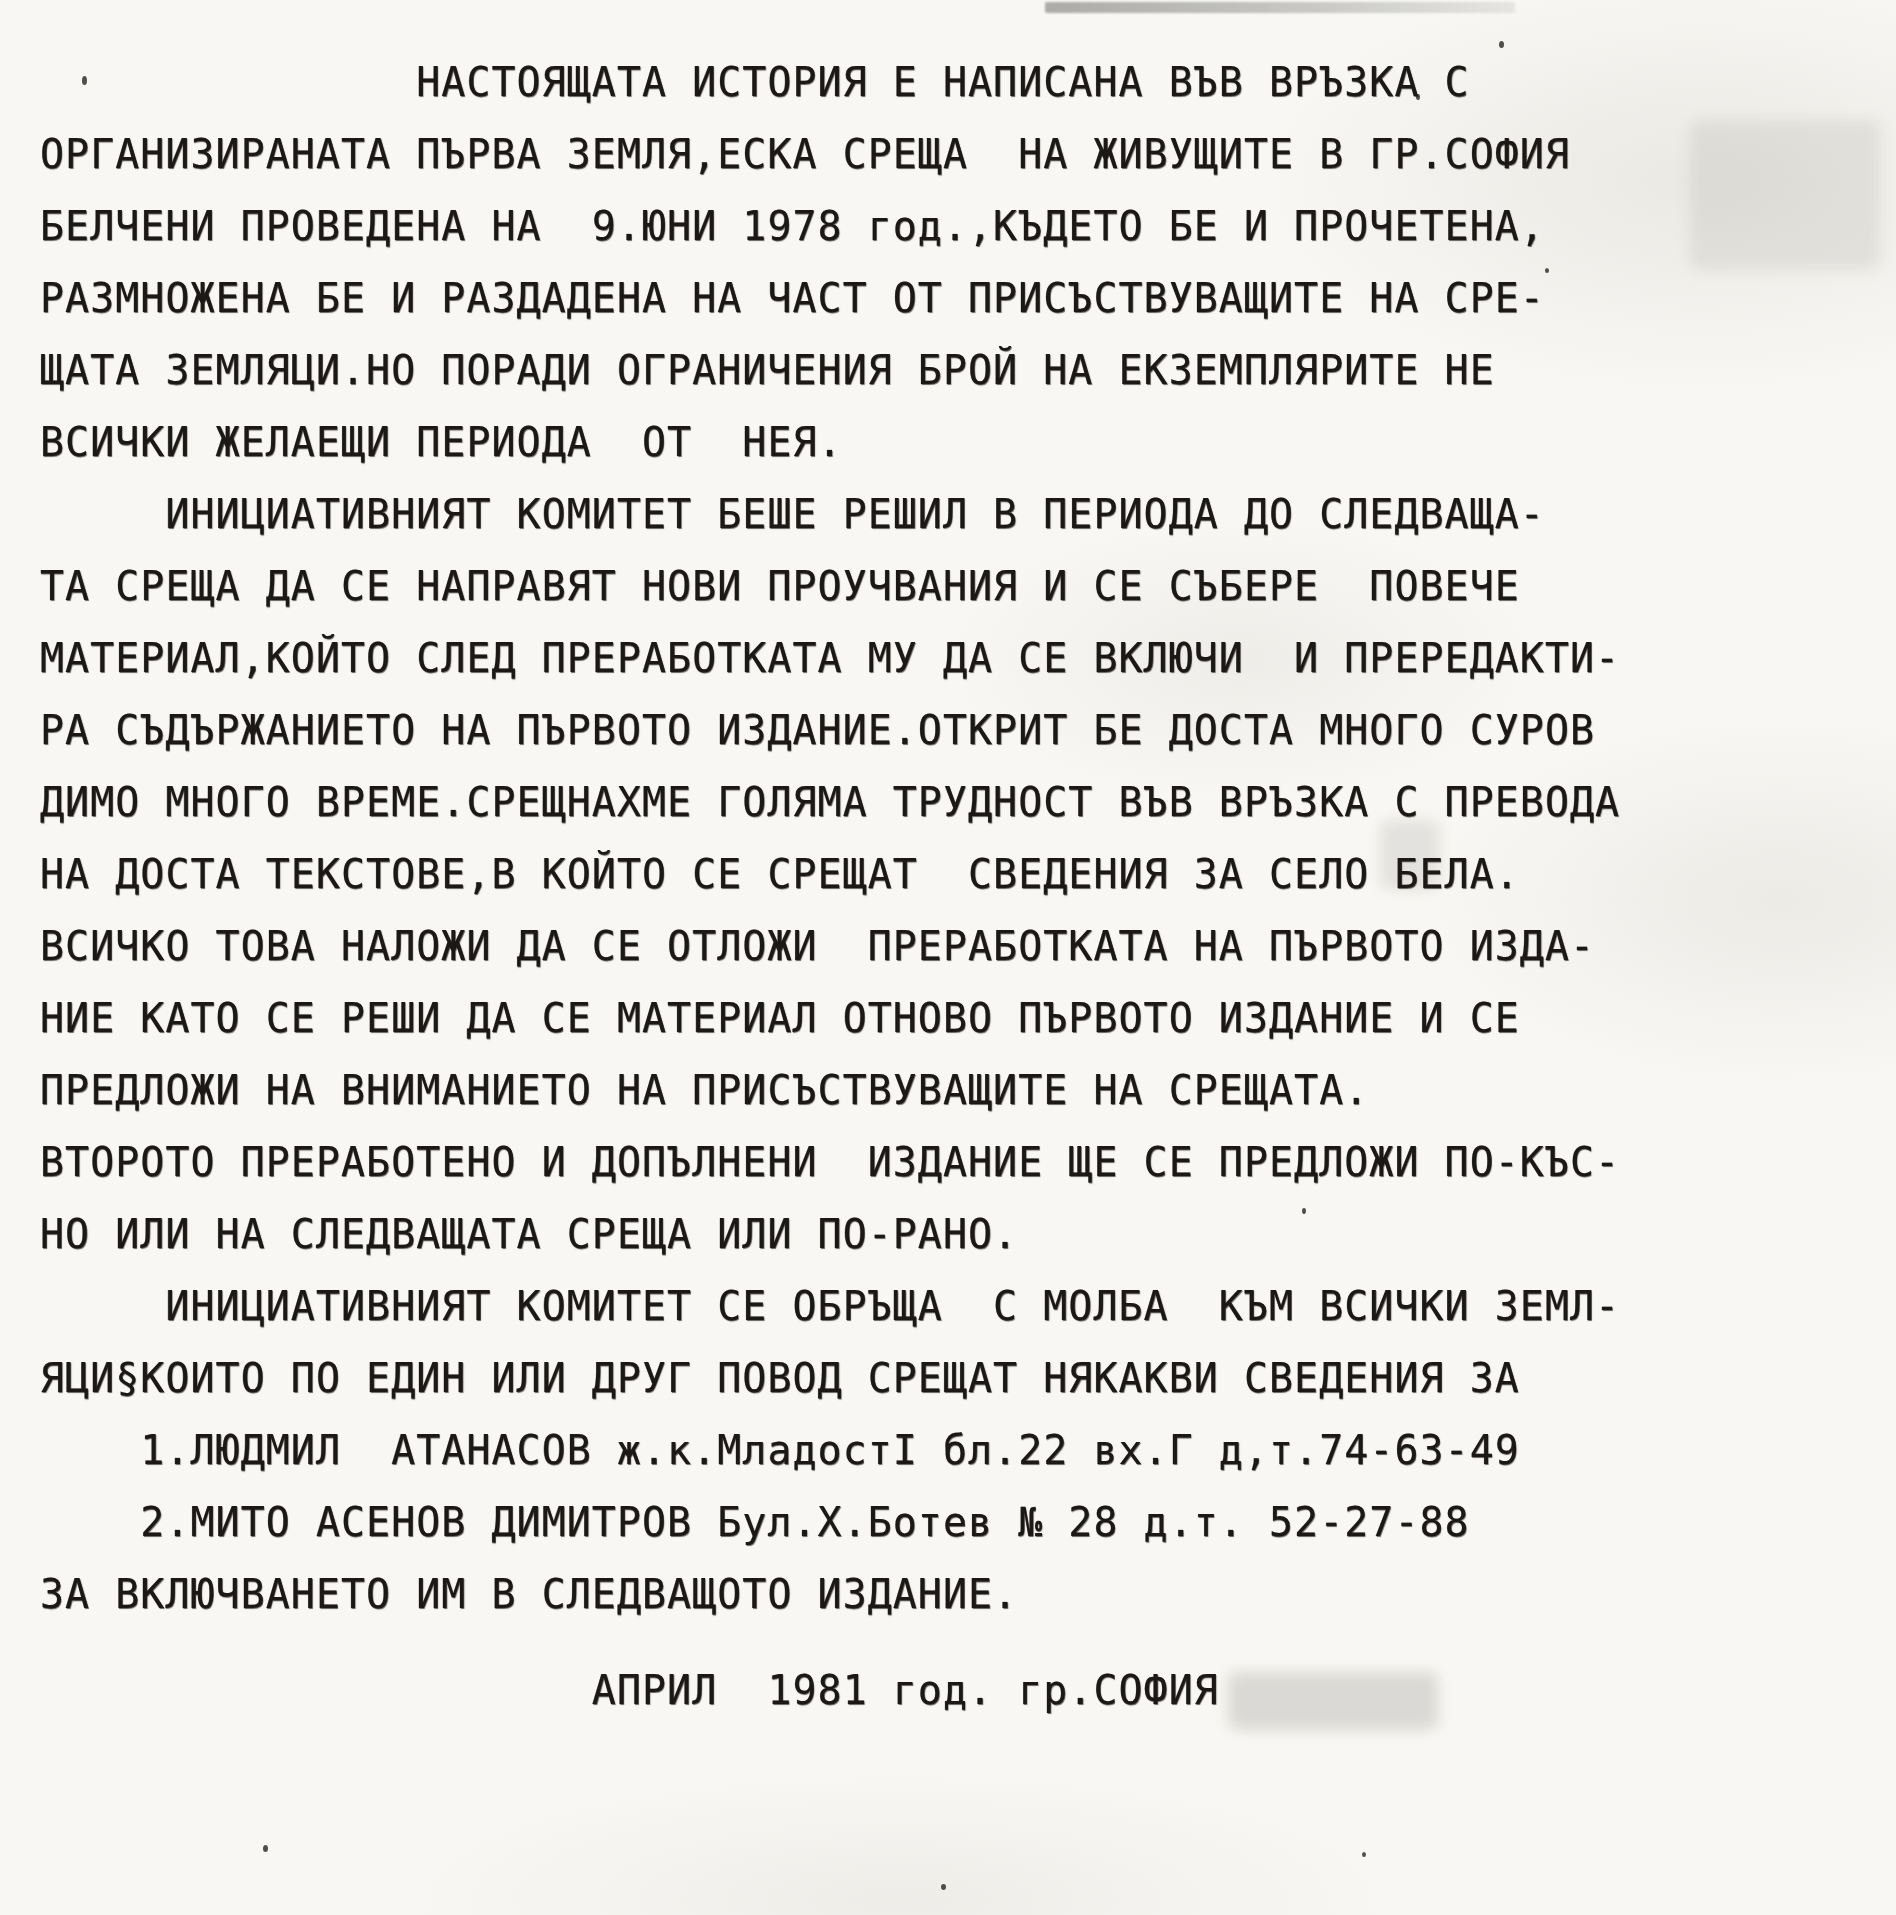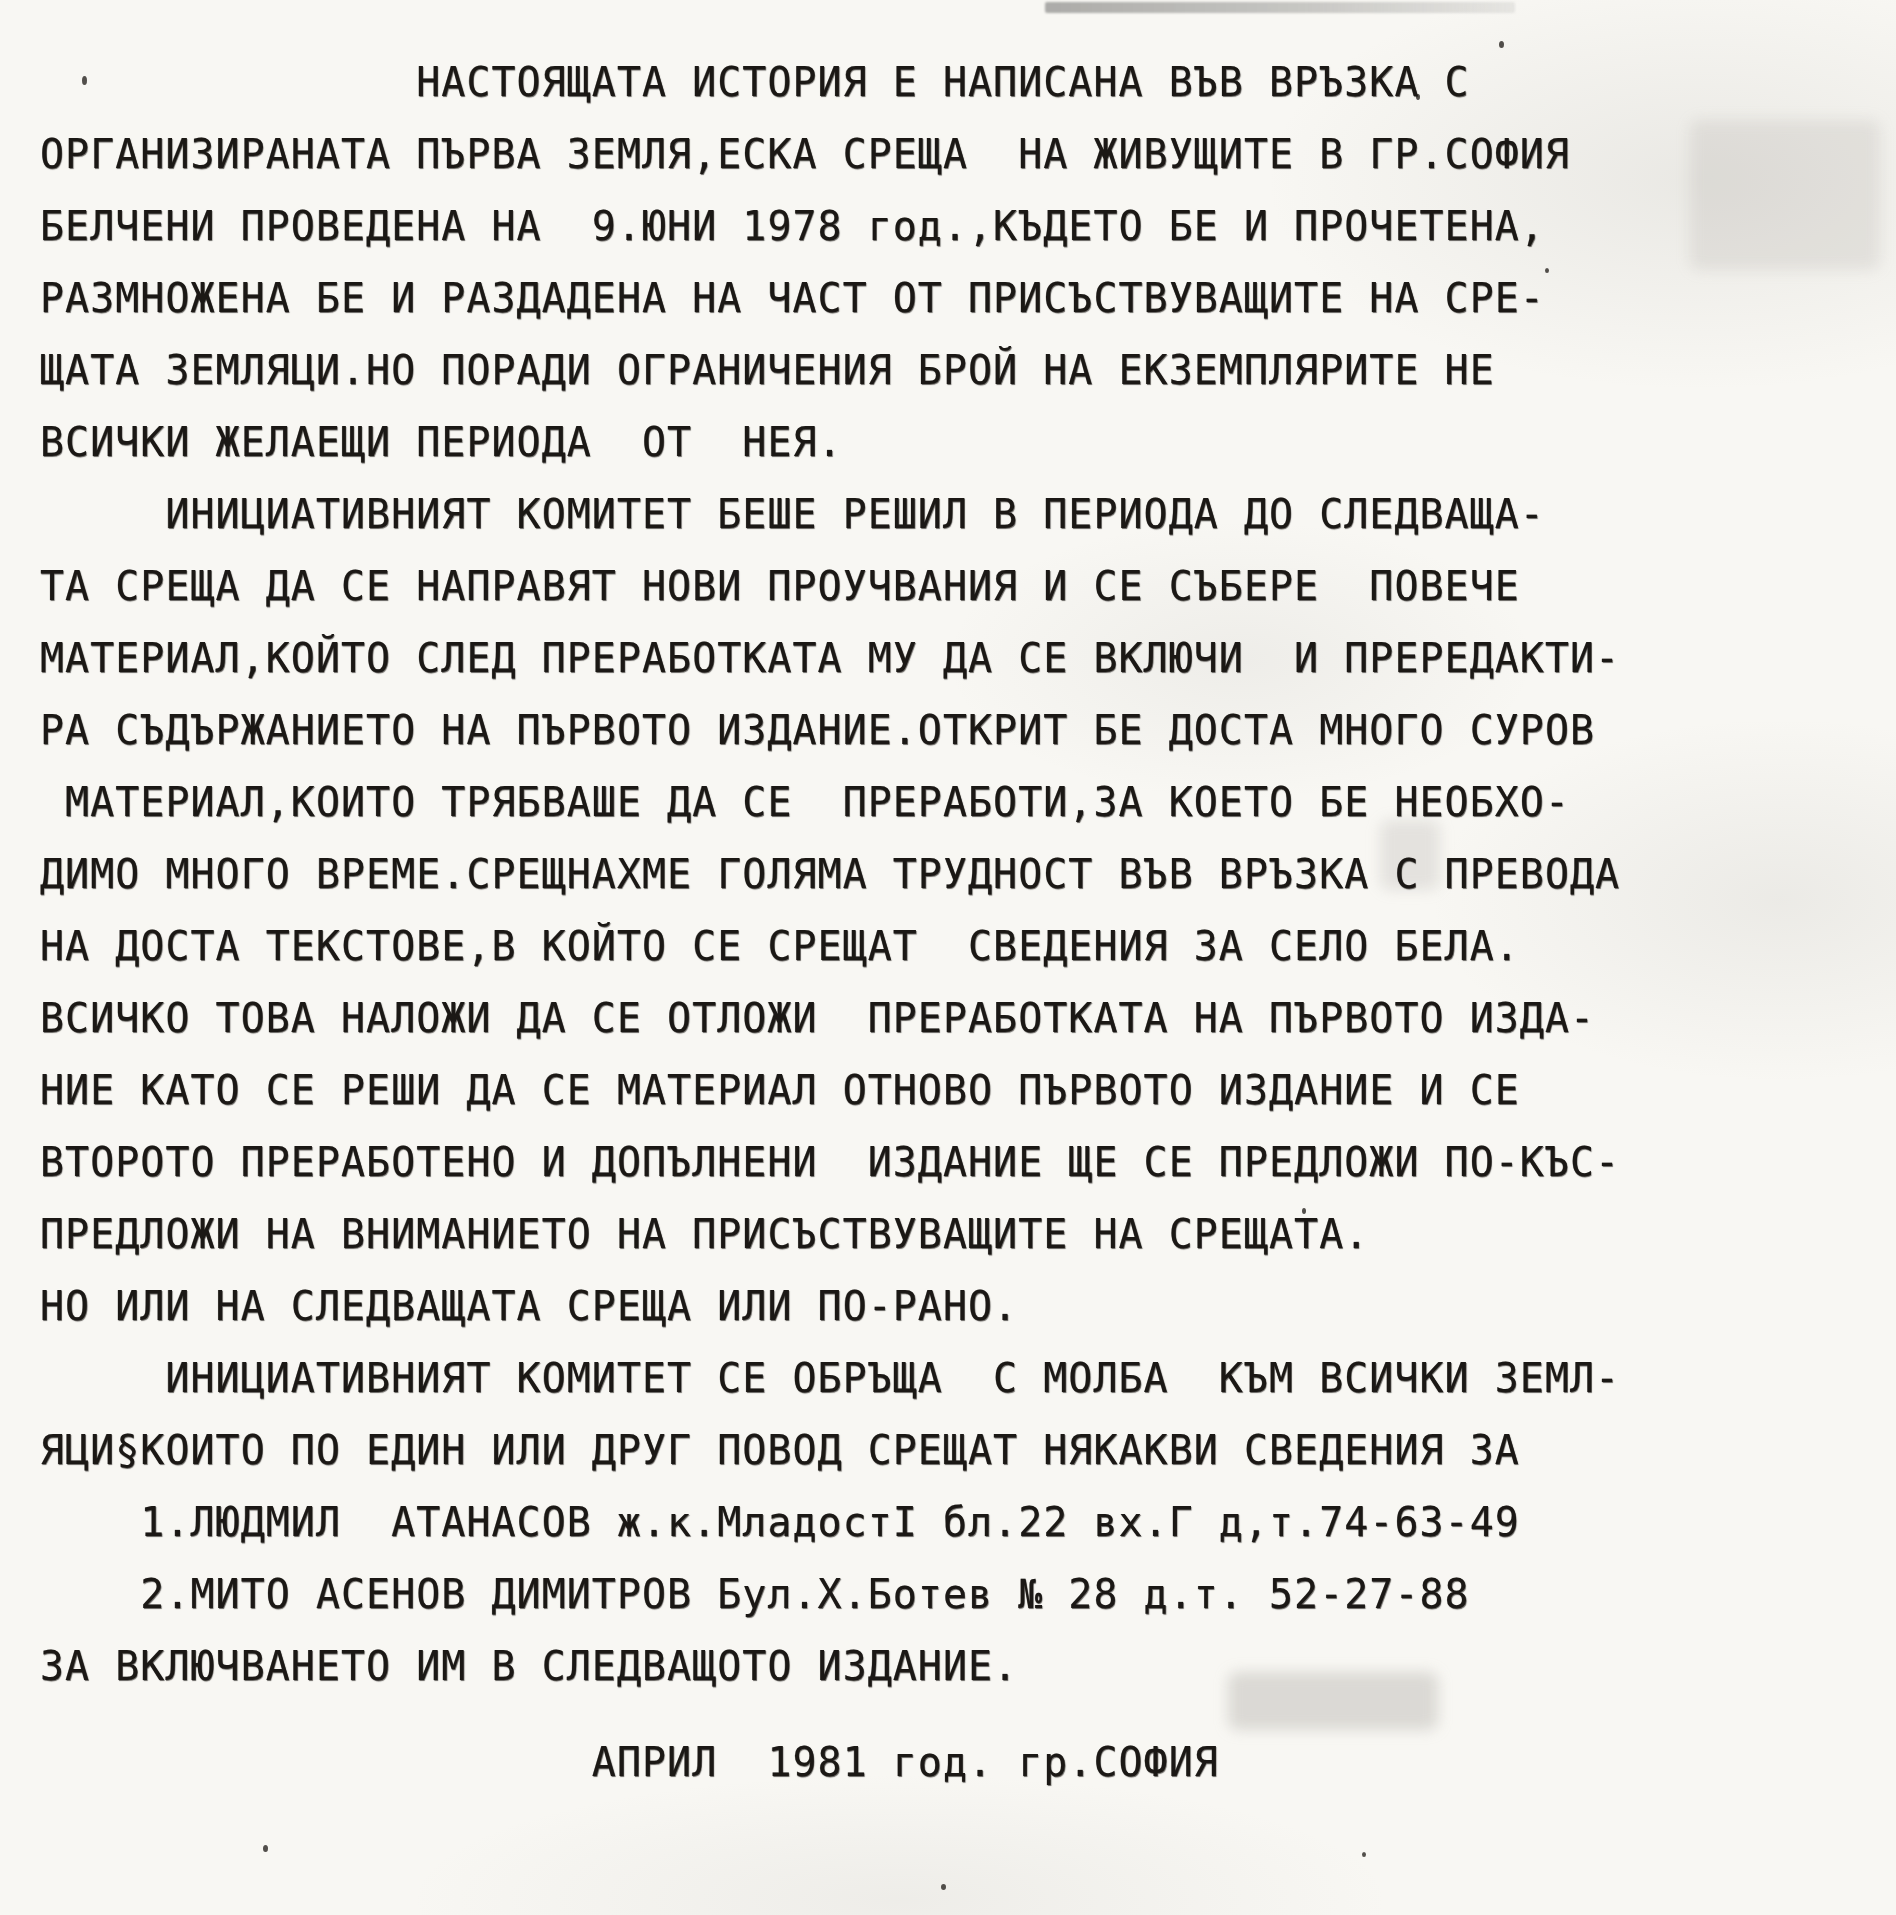--- a/index.html
+++ b/index.html
@@ -80,27 +80,26 @@
     <div class="line">               НАСТОЯЩАТА ИСТОРИЯ Е НАПИСАНА ВЪВ ВРЪЗКА С</div>
     <div class="line">ОРГАНИЗИРАНАТА ПЪРВА ЗЕМЛЯ,ЕСКА СРЕЩА  НА ЖИВУЩИТЕ В ГР.СОФИЯ</div>
     <div class="line">БЕЛЧЕНИ ПРОВЕДЕНА НА  9.ЮНИ 1978 год.,КЪДЕТО БЕ И ПРОЧЕТЕНА,</div>
     <div class="line">РАЗМНОЖЕНА БЕ И РАЗДАДЕНА НА ЧАСТ ОТ ПРИСЪСТВУВАЩИТЕ НА СРЕ-</div>
     <div class="line">ЩАТА ЗЕМЛЯЦИ.НО ПОРАДИ ОГРАНИЧЕНИЯ БРОЙ НА ЕКЗЕМПЛЯРИТЕ НЕ</div>
     <div class="line">ВСИЧКИ ЖЕЛАЕЩИ ПЕРИОДА  ОТ  НЕЯ.</div>
     <div class="line">     ИНИЦИАТИВНИЯТ КОМИТЕТ БЕШЕ РЕШИЛ В ПЕРИОДА ДО СЛЕДВАЩА-</div>
     <div class="line">ТА СРЕЩА ДА СЕ НАПРАВЯТ НОВИ ПРОУЧВАНИЯ И СЕ СЪБЕРЕ  ПОВЕЧЕ</div>
     <div class="line">МАТЕРИАЛ,КОЙТО СЛЕД ПРЕРАБОТКАТА МУ ДА СЕ ВКЛЮЧИ  И ПРЕРЕДАКТИ-</div>
     <div class="line">РА СЪДЪРЖАНИЕТО НА ПЪРВОТО ИЗДАНИЕ.ОТКРИТ БЕ ДОСТА МНОГО СУРОВ</div>
-    <div class="line"> МАТЕРИАЛ,КОИТО ТРЯБВАШЕ ДА СЕ  ПРЕРАБОТИ,ЗА КОЕТО БЕ НЕОБХО-</div>
     <div class="line">ДИМО МНОГО ВРЕМЕ.СРЕЩНАХМЕ ГОЛЯМА ТРУДНОСТ ВЪВ ВРЪЗКА С ПРЕВОДА</div>
     <div class="line">НА ДОСТА ТЕКСТОВЕ,В КОЙТО СЕ СРЕЩАТ  СВЕДЕНИЯ ЗА СЕЛО БЕЛА.</div>
     <div class="line">ВСИЧКО ТОВА НАЛОЖИ ДА СЕ ОТЛОЖИ  ПРЕРАБОТКАТА НА ПЪРВОТО ИЗДА-</div>
     <div class="line">НИЕ КАТО СЕ РЕШИ ДА СЕ МАТЕРИАЛ ОТНОВО ПЪРВОТО ИЗДАНИЕ И СЕ</div>
+    <div class="line">ПРЕДЛОЖИ НА ВНИМАНИЕТО НА ПРИСЪСТВУВАЩИТЕ НА СРЕЩАТА.</div>
     <div class="line">ВТОРОТО ПРЕРАБОТЕНО И ДОПЪЛНЕНИ  ИЗДАНИЕ ЩЕ СЕ ПРЕДЛОЖИ ПО-КЪС-</div>
-    <div class="line">ПРЕДЛОЖИ НА ВНИМАНИЕТО НА ПРИСЪСТВУВАЩИТЕ НА СРЕЩАТА.</div>
     <div class="line">НО ИЛИ НА СЛЕДВАЩАТА СРЕЩА ИЛИ ПО-РАНО.</div>
     <div class="line">     ИНИЦИАТИВНИЯТ КОМИТЕТ СЕ ОБРЪЩА  С МОЛБА  КЪМ ВСИЧКИ ЗЕМЛ-</div>
     <div class="line">ЯЦИ§КОИТО ПО ЕДИН ИЛИ ДРУГ ПОВОД СРЕЩАТ НЯКАКВИ СВЕДЕНИЯ ЗА</div>
     <div class="line">    1.ЛЮДМИЛ  АТАНАСОВ ж.к.МладостI бл.22 вх.Г д,т.74-63-49</div>
     <div class="line">    2.МИТО АСЕНОВ ДИМИТРОВ Бул.Х.Ботев № 28 д.т. 52-27-88</div>
     <div class="line">ЗА ВКЛЮЧВАНЕТО ИМ В СЛЕДВАЩОТО ИЗДАНИЕ.</div>
     <div class="line gap-before">                      АПРИЛ  1981 год. гр.СОФИЯ</div>
   </section>
 
 </main>

